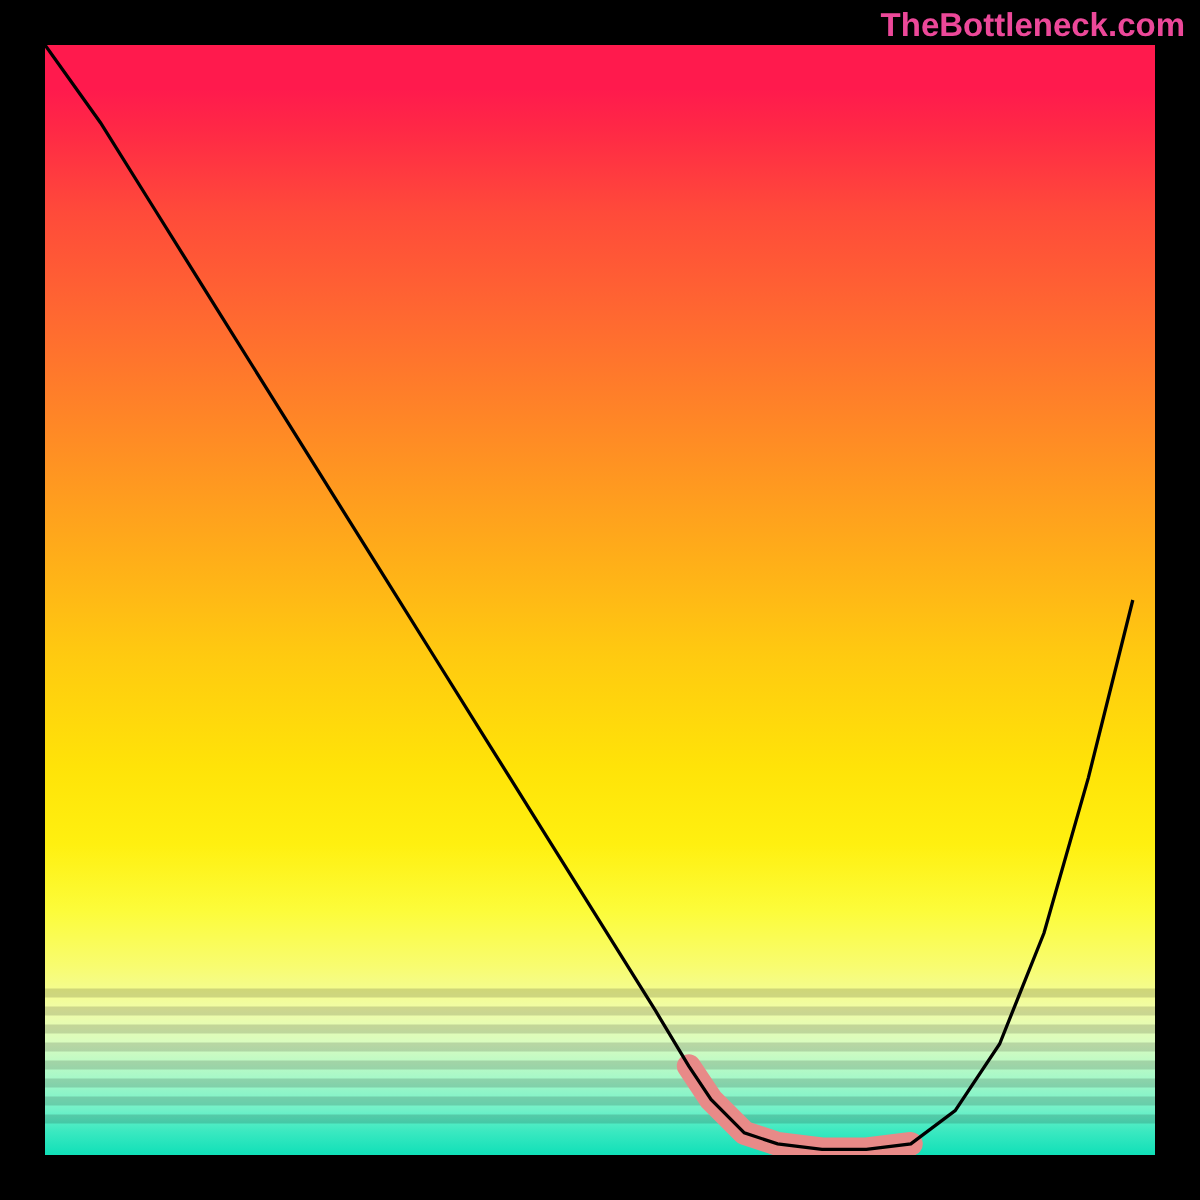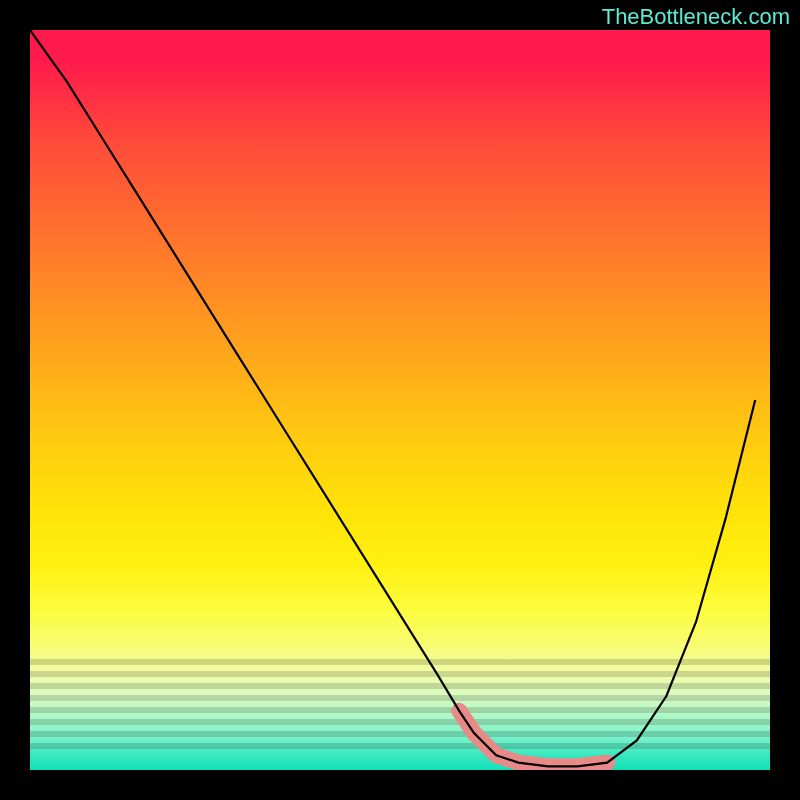--- a/index.html
+++ b/index.html
@@ -7,23 +7,23 @@
     width: 800px;
     height: 800px;
     background: #000;
     position: relative;
     font-family: Arial, sans-serif;
   }
   .watermark {
     position: absolute;
     top: 4px;
     right: 10px;
-    color: #5eead4;
+    color: #ec4899;
     font-size: 22px;
-    font-weight: normal;
+    font-weight: bold;
     z-index: 10;
   }
   .plot-area {
     position: absolute;
     left: 30px;
     top: 30px;
     width: 740px;
     height: 740px;
     overflow: hidden;
   }

